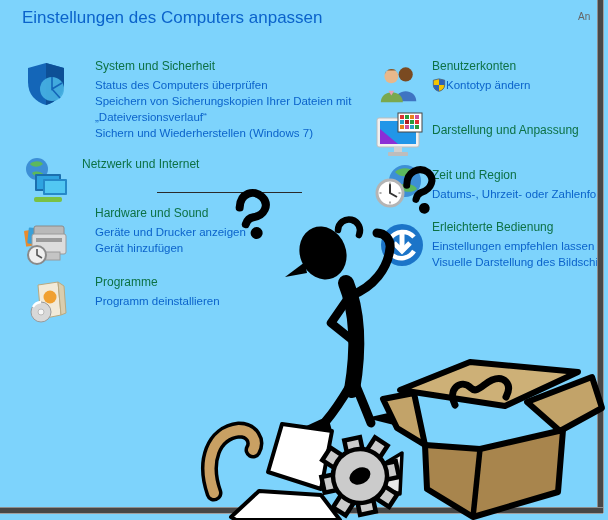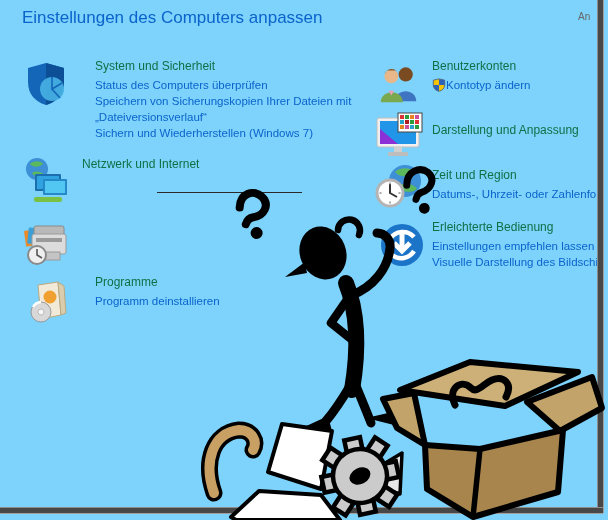--- a/index.html
+++ b/index.html
@@ -126,20 +126,25 @@
     <div class="h">System und Sicherheit</div>
     <a class="lnk">Status des Computers überprüfen</a>
     <a class="lnk">Speichern von Sicherungskopien Ihrer Dateien mit „Dateiversionsverlauf“</a>
     <a class="lnk">Sichern und Wiederherstellen (Windows 7)</a>
   </div>
 
   <div class="grp" style="left:82px;top:157px;width:268px">
     <div class="h">Netzwerk und Internet</div>
   </div>
 
+  <div class="grp" style="left:95px;top:206px;width:268px">
+    <div class="h">Hardware und Sound</div>
+    <a class="lnk">Geräte und Drucker anzeigen</a>
+    <a class="lnk">Gerät hinzufügen</a>
+  </div>
 
   <div class="grp" style="left:95px;top:275px;width:268px">
     <div class="h">Programme</div>
     <a class="lnk">Programm deinstallieren</a>
   </div>
 
   <div class="grp clip" style="left:432px;top:59px;width:165px">
     <div class="h">Benutzerkonten</div>
     <div class="uacrow">
       <svg width="14" height="14" viewBox="0 0 16 16">

